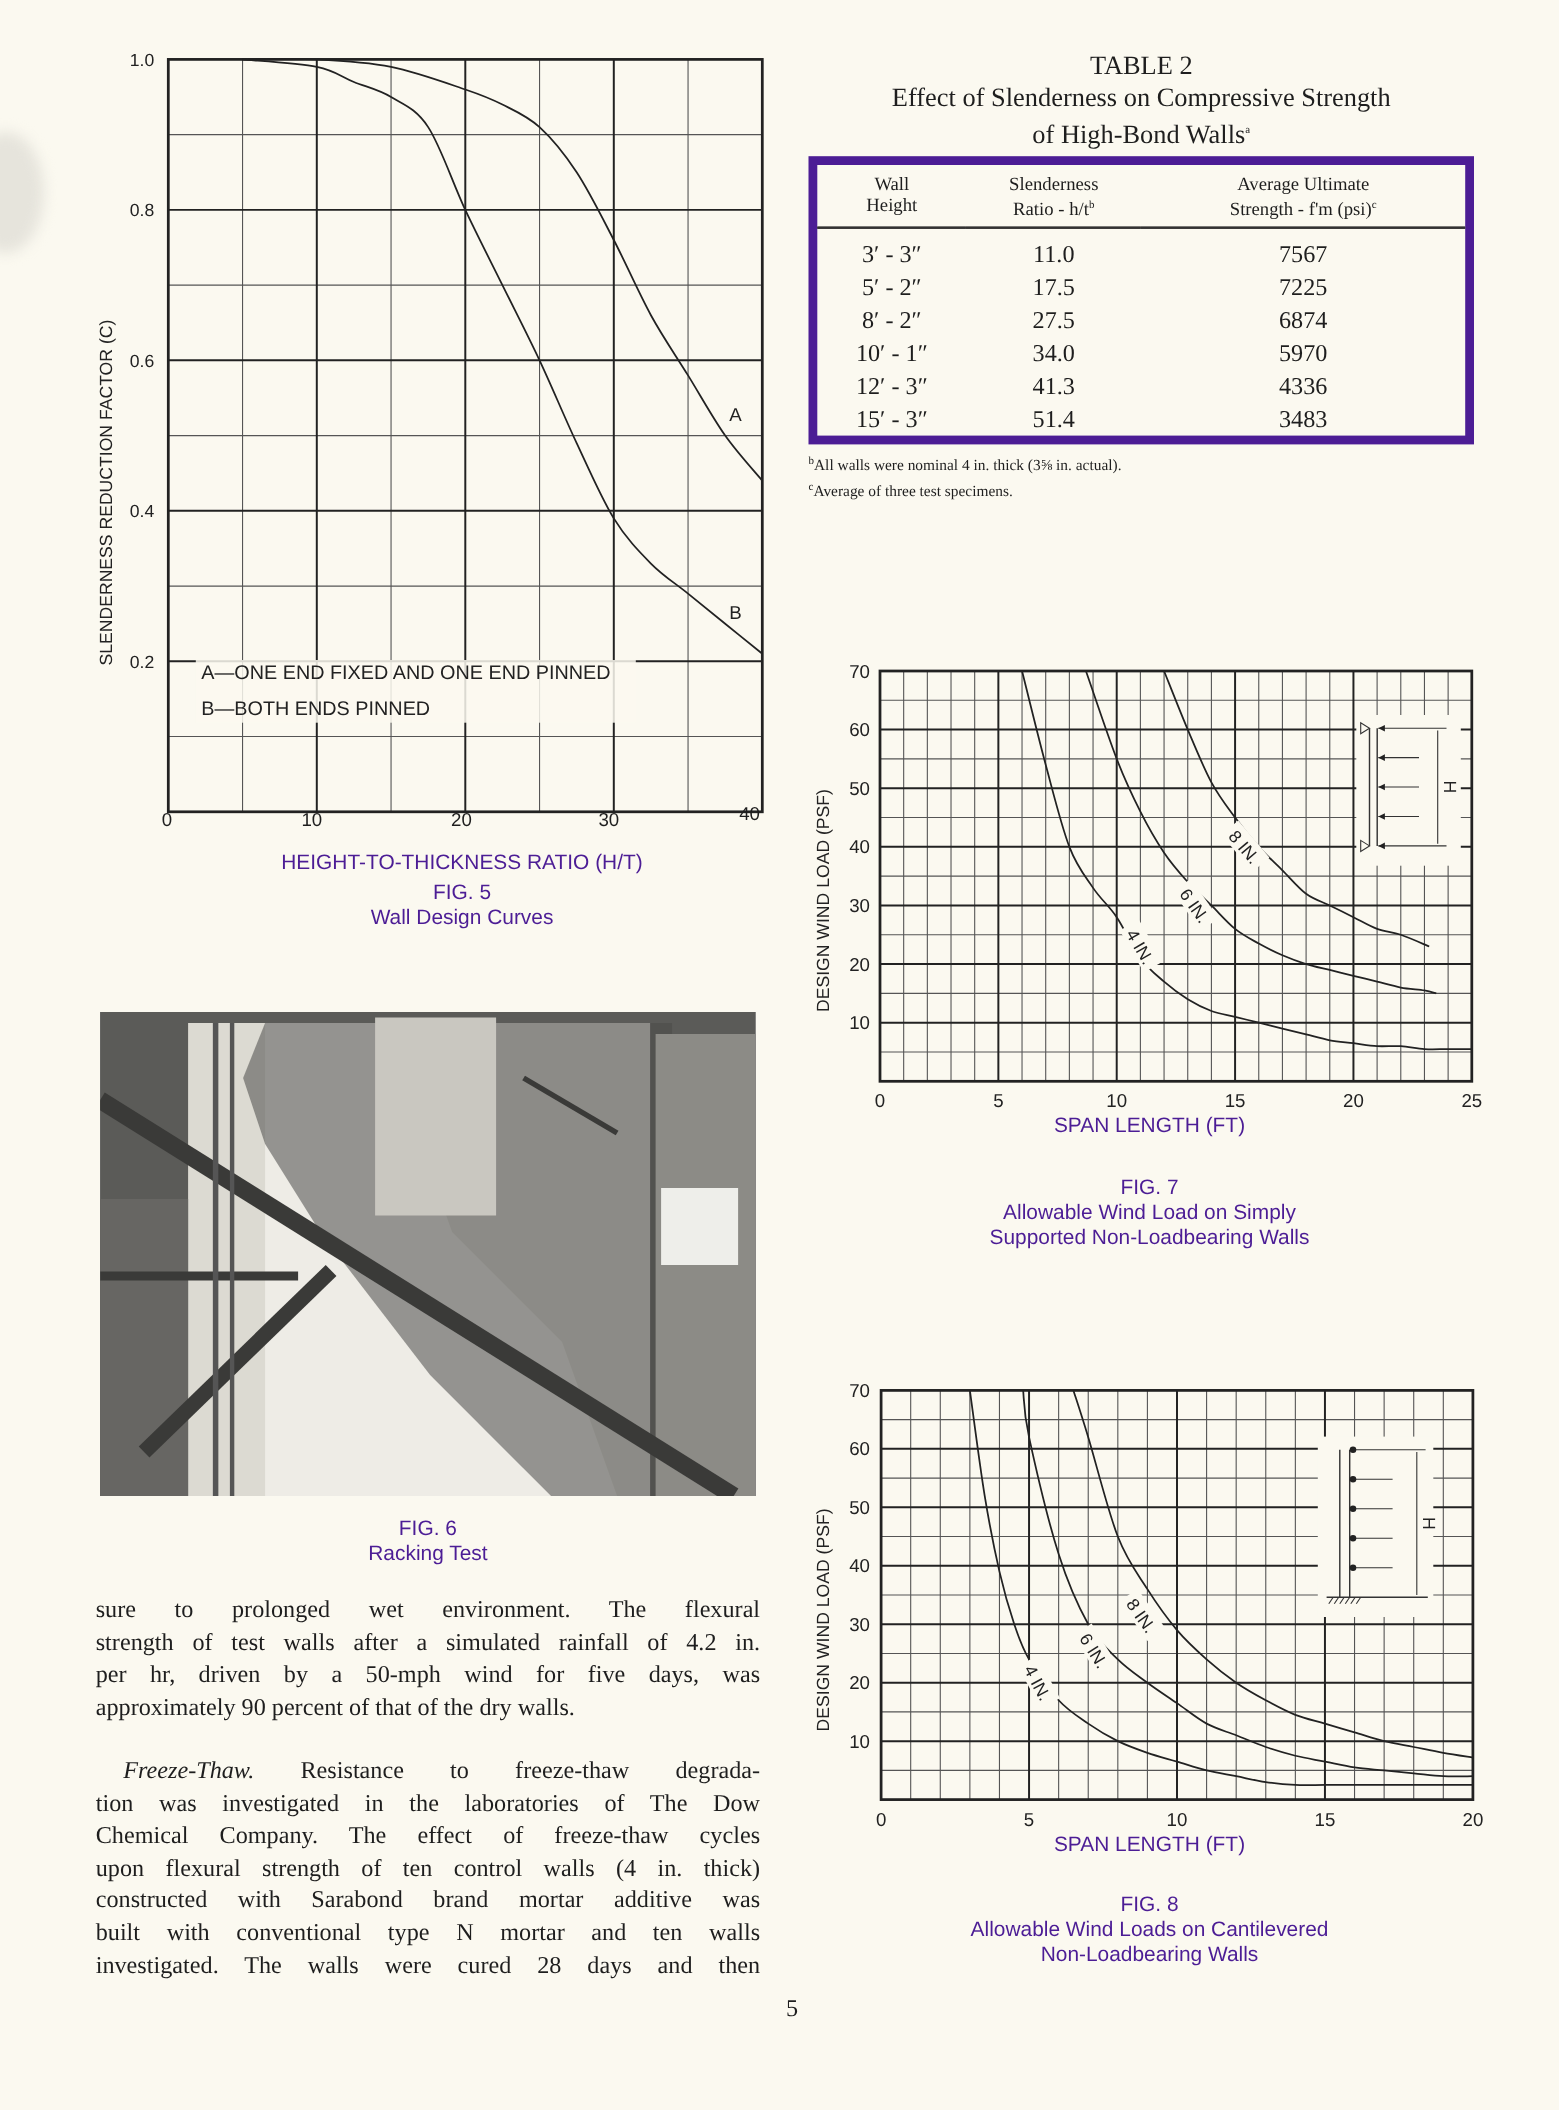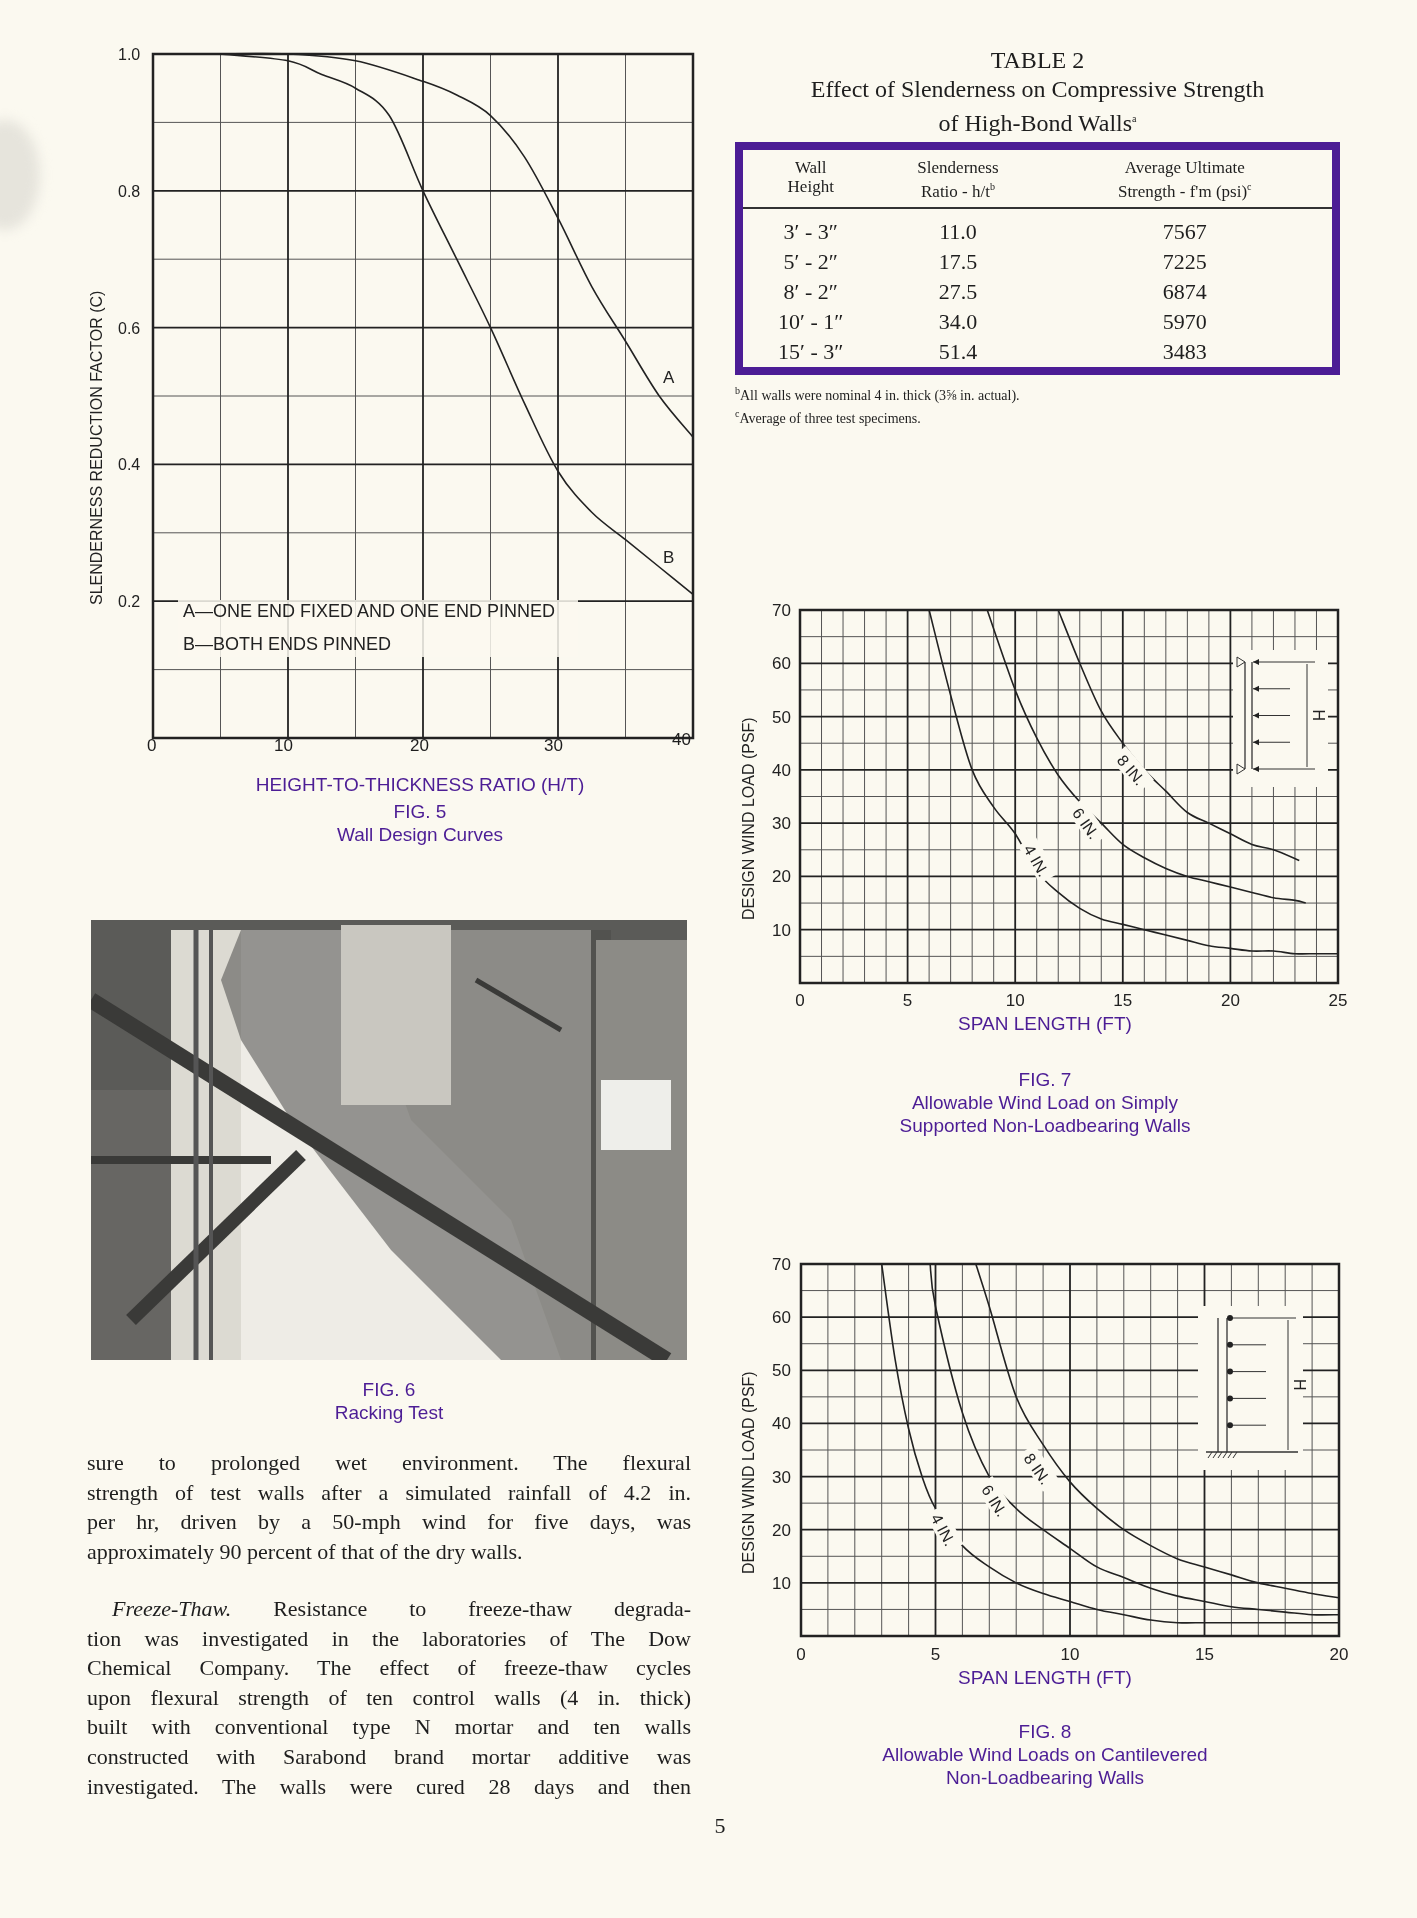--- a/index.html
+++ b/index.html
@@ -111,20 +111,25 @@
             <td>8′ - 2″</td>
             <td>27.5</td>
             <td>6874</td>
           </tr>
         <tr>
             <td>10′ - 1″</td>
             <td>34.0</td>
             <td>5970</td>
           </tr>
         <tr>
+            <td>12′ - 3″</td>
+            <td>41.3</td>
+            <td>4336</td>
+          </tr>
+        <tr>
             <td>15′ - 3″</td>
             <td>51.4</td>
             <td>3483</td>
           </tr>
       </tbody>
     </table>
   </div>
   <div style="margin-top:6px;">
     <div class="fn"><sup>b</sup><span>All walls were nominal 4 in. thick (3⅝ in. actual).</span></div>
     <div class="fn"><sup>c</sup><span>Average of three test specimens.</span></div>
@@ -158,22 +163,22 @@
   <div class="body-text">sure to prolonged wet environment. The flexural</div>
   <div class="body-text">strength of test walls after a simulated rainfall of 4.2 in.</div>
   <div class="body-text">per hr, driven by a 50-mph wind for five days, was</div>
   <div class="body-text" style="text-align-last:left;">approximately 90 percent of that of the dry walls.</div>
 </div>
 <div class="abs para" style="left:87px; top:1594px; width:604px;">
   <div class="body-text" style="padding-left:25px;"><i>Freeze-Thaw.</i><span> Resistance to freeze-thaw degrada-</span></div>
   <div class="body-text">tion was investigated in the laboratories of The Dow</div>
   <div class="body-text">Chemical Company. The effect of freeze-thaw cycles</div>
   <div class="body-text">upon flexural strength of ten control walls (4 in. thick)</div>
+  <div class="body-text">constructed with Sarabond brand mortar additive was</div>
   <div class="body-text">built with conventional type N mortar and ten walls</div>
-  <div class="body-text">constructed with Sarabond brand mortar additive was</div>
   <div class="body-text">investigated. The walls were cured 28 days and then</div>
 </div>
 
 <div class="abs" style="left:730px; top:590px; width:630px; height:420px;">
   <svg width="630" height="420">
     <g id="f7grid">
         <line x1="91.52" x2="91.52" y1="20" y2="393" stroke="#555" stroke-width="1"></line>
         <line x1="113.03999999999999" x2="113.03999999999999" y1="20" y2="393" stroke="#555" stroke-width="1"></line>
         <line x1="134.56" x2="134.56" y1="20" y2="393" stroke="#555" stroke-width="1"></line>
         <line x1="156.07999999999998" x2="156.07999999999998" y1="20" y2="393" stroke="#555" stroke-width="1"></line>

